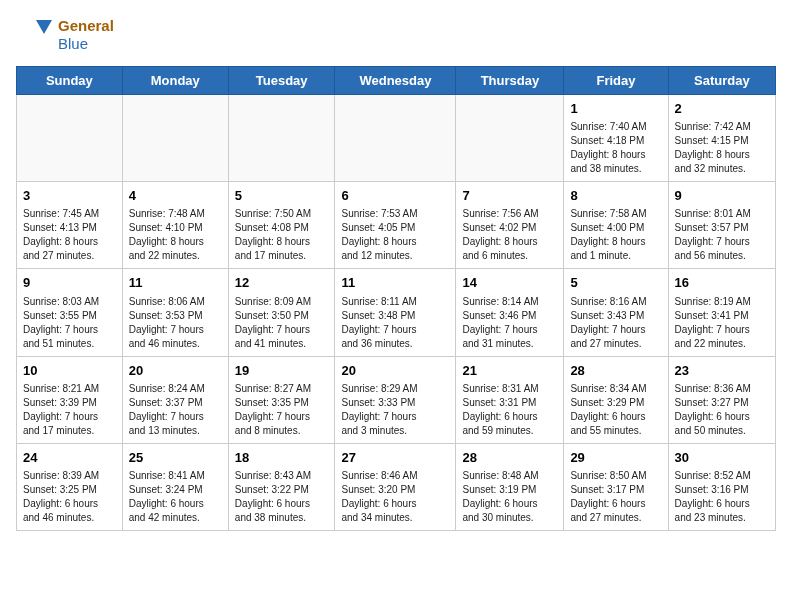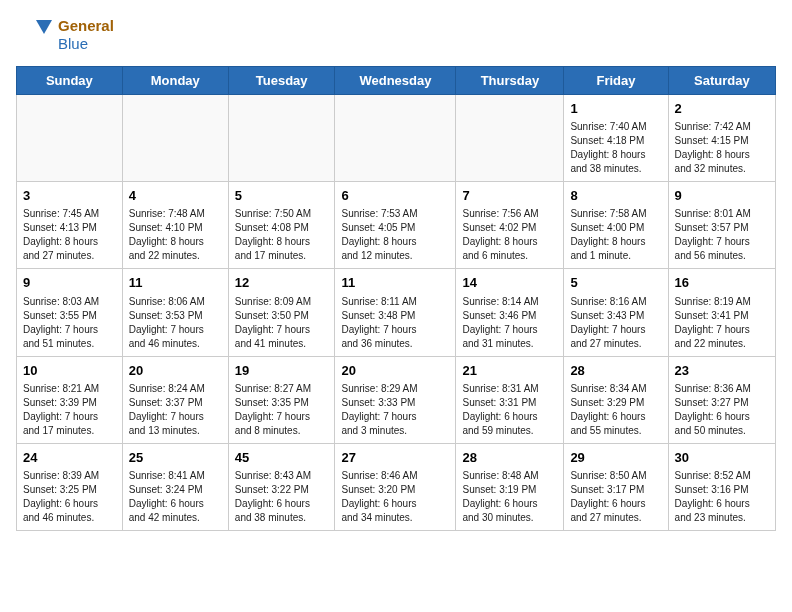--- a/index.html
+++ b/index.html
@@ -216,21 +216,21 @@
       <tr class="week-row">
         <td>
           <span class="day-number">24</span>
           <div class="day-info">Sunrise: 8:39 AM<br>Sunset: 3:25 PM<br>Daylight: 6 hours<br>and 46 minutes.</div>
         </td>
         <td>
           <span class="day-number">25</span>
           <div class="day-info">Sunrise: 8:41 AM<br>Sunset: 3:24 PM<br>Daylight: 6 hours<br>and 42 minutes.</div>
         </td>
         <td>
-          <span class="day-number">45</span>
+          <span class="day-number">18</span>
           <div class="day-info">Sunrise: 8:43 AM<br>Sunset: 3:22 PM<br>Daylight: 6 hours<br>and 38 minutes.</div>
         </td>
         <td>
           <span class="day-number">27</span>
           <div class="day-info">Sunrise: 8:46 AM<br>Sunset: 3:20 PM<br>Daylight: 6 hours<br>and 34 minutes.</div>
         </td>
         <td>
           <span class="day-number">28</span>
           <div class="day-info">Sunrise: 8:48 AM<br>Sunset: 3:19 PM<br>Daylight: 6 hours<br>and 30 minutes.</div>
         </td>

